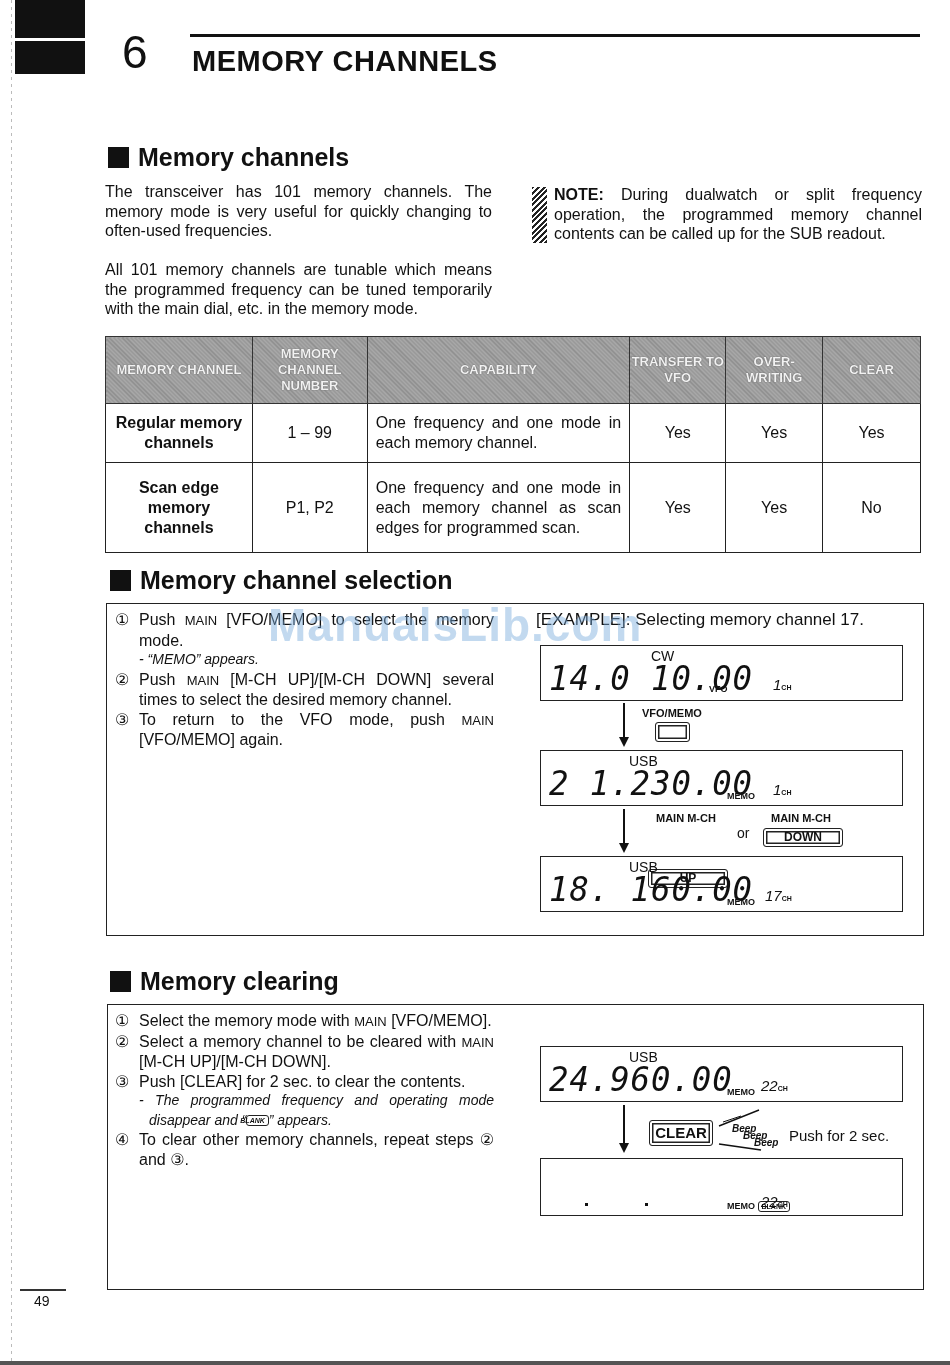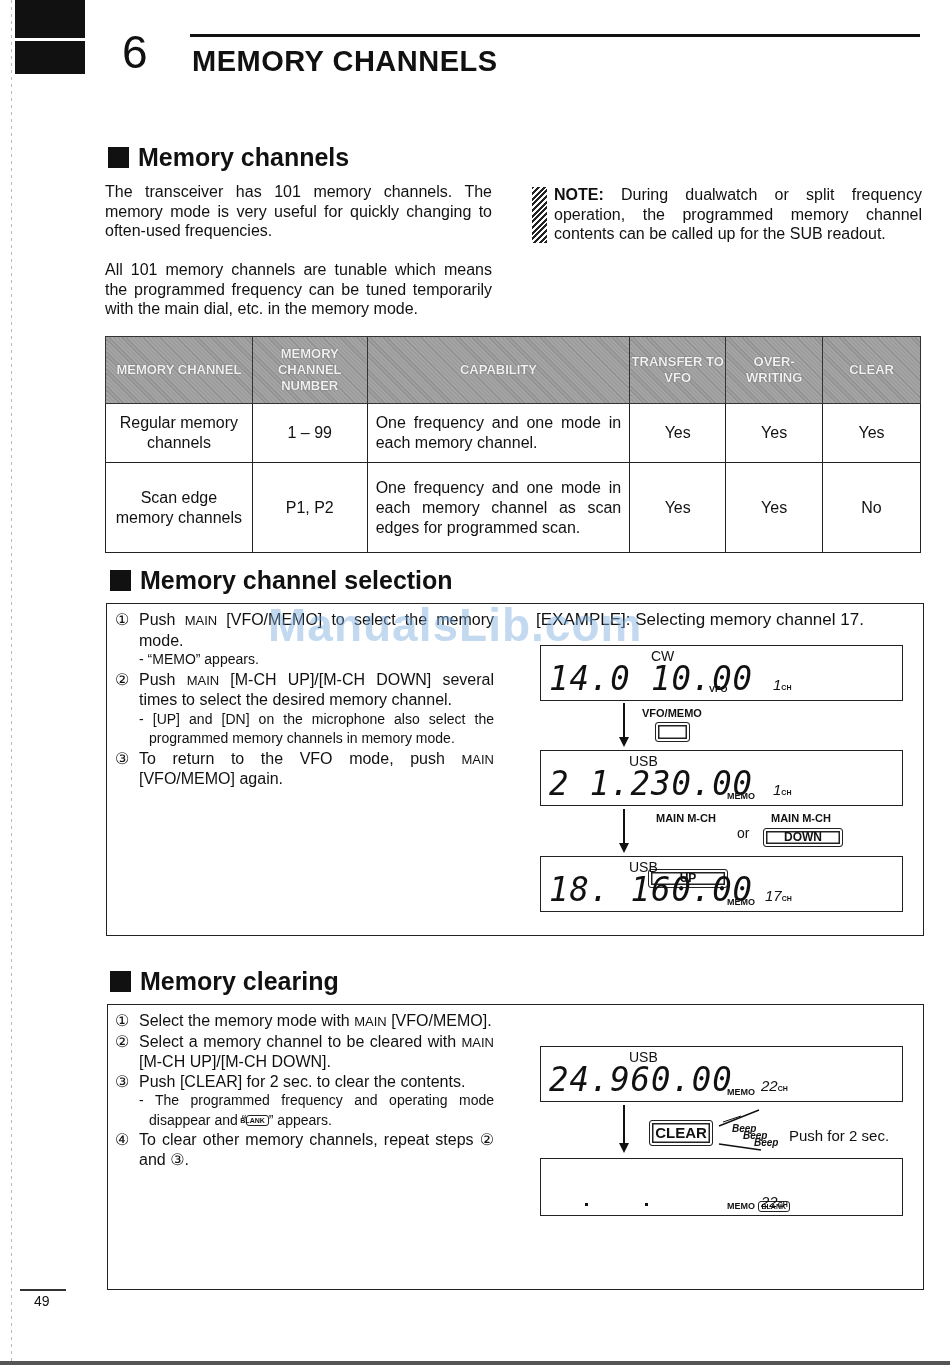--- a/index.html
+++ b/index.html
@@ -10,27 +10,27 @@
   .chapter-rule { position:absolute; left:190px; top:34px; width:730px; height:3px; background:#111; }
   .chapter-title { position:absolute; left:192px; top:45px; font-size:29px; font-weight:bold; letter-spacing:0.5px; }
   .sec-head { position:absolute; font-size:25px; font-weight:bold; display:flex; align-items:center; }
   .sec-head .sq { display:inline-block; width:21px; height:21px; background:#111; margin-right:9px; }
   .para { position:absolute; font-size:16px; line-height:19.5px; text-align:justify; }
   .note { position:absolute; left:532px; top:185px; width:390px; font-size:16px; line-height:19.5px; text-align:justify; padding-left:22px; box-sizing:border-box; }
   .note .hatch { position:absolute; left:0; top:2px; width:15px; height:56px; background:repeating-linear-gradient(135deg,#222 0 2px,#fff 2px 4px); }
   table.cap { position:absolute; left:105px; top:336px; width:816px; border-collapse:collapse; font-size:16px; }
   table.cap th { background:#9a9a9a; background-image:repeating-linear-gradient(45deg,#8a8a8a 0 1px,#a8a8a8 1px 3px); color:#f2f2f2; font-size:13px; font-weight:bold; height:64px; border:1px solid #333; text-shadow:0 0 1px #333; line-height:16px; }
   table.cap td { border:1px solid #222; text-align:center; padding:4px 8px; line-height:20px; }
-  table.cap td.lbl { font-weight:normal; }
+  table.cap td.lbl { font-weight:bold; }
   table.cap td.cap-text { text-align:justify; }
   .box { position:absolute; border:1.5px solid #222; }
   .steps { position:absolute; font-size:16px; line-height:19.5px; }
   .step { position:relative; padding-left:24px; text-align:justify; }
   .step .num { position:absolute; left:0; top:0; }
-  .sub { font-size:14px; padding-left:10px; text-indent:-10px; margin-left:0; text-align:justify; }
+  .sub { font-size:14px; padding-left:10px; text-indent:-10px; margin-left:0; text-align:justify;font-style:italic; }
   .sc { font-size:13px; }
   .lcd { position:absolute; border:1.5px solid #222; left:540px; width:361px; height:54px; }
   .lcd .mode { position:absolute; left:110px; top:2px; font-size:14px; font-weight:normal; }
   .lcd .freq { position:absolute; left:8px; top:12px; font-family:"DejaVu Sans Mono", monospace; font-style:italic; font-size:34px; letter-spacing:1px; transform:scaleX(0.95); transform-origin:left; }
   .lcd .tag { position:absolute; left:168px; top:10px; font-size:9px; font-weight:bold;margin-top:24px; }
   .lcd .ch { position:absolute; left:232px; top:30px; font-size:15px; font-style:italic; }
   .lcd .ch small { font-size:7px; font-weight:bold; font-style:normal; }
   .arrow { position:absolute; width:1.5px; background:#111; }
   .arrow::after { content:""; position:absolute; left:-4px; bottom:-2px; border-left:5px solid transparent; border-right:5px solid transparent; border-top:10px solid #111; }
   .btn-label { position:absolute; font-size:11px; font-weight:bold; }
@@ -110,21 +110,20 @@
 
 <div class="steps" style="left:115px;top:610px;width:379px">
   <div class="step">
     <span class="num">①</span>
     <span>Push </span><span class="sc">MAIN</span><span> [VFO/MEMO] to select the memory mode.</span>
     <div class="sub">- “MEMO” appears.</div>
   </div>
   <div class="step">
     <span class="num">②</span>
     <span>Push </span><span class="sc">MAIN</span><span> [M-CH UP]/[M-CH DOWN] several times to select the desired memory channel.</span>
-    <div class="sub">- [UP] and [DN] on the microphone also select the programmed memory channels in memory mode.</div>
   </div>
   <div class="step">
     <span class="num">③</span>
     <span>To return to the VFO mode, push </span><span class="sc">MAIN</span><span> [VFO/MEMO] again.</span>
   </div>
 </div>
 
 <div class="abs" style="left:536px;top:610px;font-size:17px">[EXAMPLE]: Selecting memory channel 17.</div>
 
 <div class="lcd" style="top:645px">

